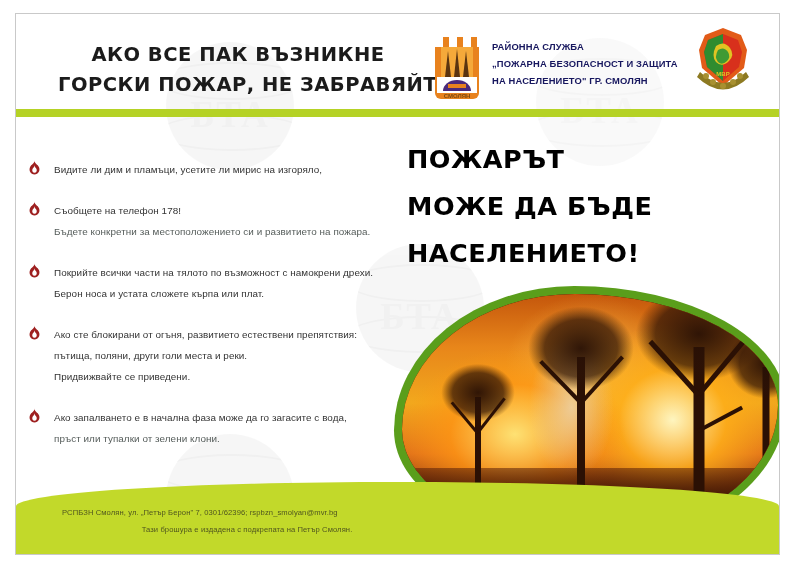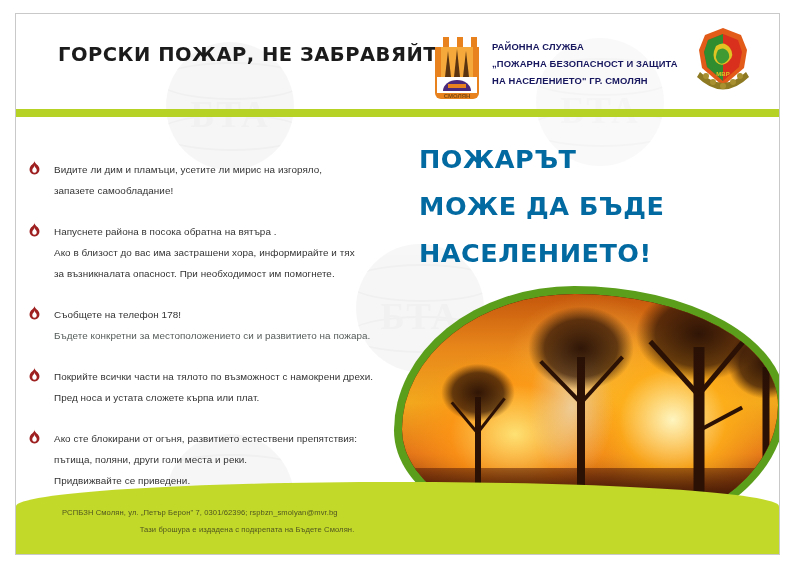--- a/index.html
+++ b/index.html
@@ -59,22 +59,22 @@
   .li{position:relative;padding-left:28px;margin-bottom:20px;}
   .li .flame{position:absolute;left:2px;top:1px;width:13px;height:15px;}
   .li p{
     margin:0;color:#333333;font-size:9.9px;line-height:21px;
     letter-spacing:.05px;white-space:nowrap;
   }
   .li p.dim{color:#555c5a;}
 
   
   #headline-right{
-    position:absolute;left:403px;top:122px;width:350px;
-    color:#0369a1;font-family:"DejaVu Sans","Liberation Sans",sans-serif;
+    position:absolute;left:391px;top:122px;width:350px;
+    color:#000000;font-family:"DejaVu Sans","Liberation Sans",sans-serif;
     font-weight:bold;font-size:25.5px;line-height:47px;letter-spacing:.5px;
   }
 
   
   #photo-wrap{
     position:absolute;left:378px;top:272px;width:392px;height:258px;
   }
   #photo-border{
     position:absolute;inset:0;background:#5a9e1b;
     border-radius:46% 54% 50% 50% / 56% 46% 54% 44%;
@@ -145,20 +145,21 @@
     <div class="bta">БТА</div>
   </div>
   <div class="wm" style="left:520px;top:24px;opacity:.35;">
     <div class="globe"></div>
     <div class="bta">БТА</div>
   </div>
 
   <div id="header">
 
     <div id="headline-left">
+      <div class="l1">АКО ВСЕ ПАК ВЪЗНИКНЕ</div>
       <div class="l2">ГОРСКИ ПОЖАР, НЕ ЗАБРАВЯЙТЕ:</div>
     </div>
 
     <svg id="logo-smolyan" viewBox="0 0 56 72">
       <path d="M6 8 h44 v56 a6 6 0 0 1-6 6 H12 a6 6 0 0 1-6-6 Z" fill="#e8821e"></path>
       <path d="M6 8 h8 v10 h-8z M20 8 h8 v10 h-8z M34 8 h8 v10 h-8z M48 8 h2 v10 h-2z" fill="#ffffff"></path>
       <rect x="12" y="18" width="32" height="30" fill="#f5a93a"></rect>
       <path d="M16 48 L19 22 L22 48 Z" fill="#5a3410"></path>
       <path d="M25 48 L28 20 L31 48 Z" fill="#5a3410"></path>
       <path d="M34 48 L37 22 L40 48 Z" fill="#5a3410"></path>
@@ -195,49 +196,39 @@
   <div id="green-rule"></div>
 
   <div id="list">
 
     <div class="li">
       <svg class="flame" viewBox="0 0 13 15">
         <path d="M6.5 0.6 C6.5 4 3.2 4.4 2 7.2 C0.6 10.4 2.6 14.4 6.5 14.4 C10.4 14.4 12.4 10.4 11 7.2 C9.8 4.4 6.5 4 6.5 0.6 Z" fill="#9e2020"></path>
         <path d="M6.5 5.2 C6.5 7.3 4.9 7.6 4.4 9.2 C3.8 11.1 4.9 12.8 6.5 12.8 C8.1 12.8 9.2 11.1 8.6 9.2 C8.1 7.6 6.5 7.3 6.5 5.2 Z" fill="#ffffff"></path>
       </svg>
       <p>Видите ли дим и пламъци, усетите ли мирис на изгоряло,</p>
-      <p>запазете самообладание!</p>
-    </div>
-
-    <div class="li">
-      <svg class="flame" viewBox="0 0 13 15">
-        <path d="M6.5 0.6 C6.5 4 3.2 4.4 2 7.2 C0.6 10.4 2.6 14.4 6.5 14.4 C10.4 14.4 12.4 10.4 11 7.2 C9.8 4.4 6.5 4 6.5 0.6 Z" fill="#9e2020"></path>
-        <path d="M6.5 5.2 C6.5 7.3 4.9 7.6 4.4 9.2 C3.8 11.1 4.9 12.8 6.5 12.8 C8.1 12.8 9.2 11.1 8.6 9.2 C8.1 7.6 6.5 7.3 6.5 5.2 Z" fill="#ffffff"></path>
-      </svg>
-      <p>Напуснете района в посока обратна на вятъра .</p>
-      <p>Ако в близост до вас има застрашени хора, информирайте и тях</p>
-      <p>за възникналата опасност. При необходимост им помогнете.</p>
-    </div>
+    </div>
+
 
     <div class="li">
       <svg class="flame" viewBox="0 0 13 15">
         <path d="M6.5 0.6 C6.5 4 3.2 4.4 2 7.2 C0.6 10.4 2.6 14.4 6.5 14.4 C10.4 14.4 12.4 10.4 11 7.2 C9.8 4.4 6.5 4 6.5 0.6 Z" fill="#9e2020"></path>
         <path d="M6.5 5.2 C6.5 7.3 4.9 7.6 4.4 9.2 C3.8 11.1 4.9 12.8 6.5 12.8 C8.1 12.8 9.2 11.1 8.6 9.2 C8.1 7.6 6.5 7.3 6.5 5.2 Z" fill="#ffffff"></path>
       </svg>
       <p>Съобщете на телефон 178!</p>
       <p class="dim">Бъдете конкретни за местоположението си и развитието на пожара.</p>
     </div>
 
     <div class="li">
       <svg class="flame" viewBox="0 0 13 15">
         <path d="M6.5 0.6 C6.5 4 3.2 4.4 2 7.2 C0.6 10.4 2.6 14.4 6.5 14.4 C10.4 14.4 12.4 10.4 11 7.2 C9.8 4.4 6.5 4 6.5 0.6 Z" fill="#9e2020"></path>
         <path d="M6.5 5.2 C6.5 7.3 4.9 7.6 4.4 9.2 C3.8 11.1 4.9 12.8 6.5 12.8 C8.1 12.8 9.2 11.1 8.6 9.2 C8.1 7.6 6.5 7.3 6.5 5.2 Z" fill="#ffffff"></path>
       </svg>
       <p>Покрийте всички части на тялото по възможност с намокрени дрехи.</p>
-      <p>Пред носа и устата сложете кърпа или плат.</p>
+      <p>Берон носа и устата сложете кърпа или плат.</p>
     </div>
 
     <div class="li">
       <svg class="flame" viewBox="0 0 13 15">
         <path d="M6.5 0.6 C6.5 4 3.2 4.4 2 7.2 C0.6 10.4 2.6 14.4 6.5 14.4 C10.4 14.4 12.4 10.4 11 7.2 C9.8 4.4 6.5 4 6.5 0.6 Z" fill="#9e2020"></path>
         <path d="M6.5 5.2 C6.5 7.3 4.9 7.6 4.4 9.2 C3.8 11.1 4.9 12.8 6.5 12.8 C8.1 12.8 9.2 11.1 8.6 9.2 C8.1 7.6 6.5 7.3 6.5 5.2 Z" fill="#ffffff"></path>
       </svg>
       <p>Ако сте блокирани от огъня, развитието естествени препятствия:</p>
       <p>пътища, поляни, други голи места и реки.</p>
       <p>Придвижвайте се приведени.</p>
@@ -292,17 +283,17 @@
       <div class="tree" style="left:84%;width:96px;height:190px;">
         <div class="trunk" style="width:7px;height:140px;"></div>
         <div class="canopy" style="width:96px;height:88px;bottom:104px;"></div>
       </div>
     </div>
   </div>
 
   <div id="footer">
     <div id="footer-text">
       <span>РСПБЗН Смолян, ул. „Петър Берон" 7, 0301/62396; rspbzn_smolyan@mvr.bg</span>
-      <span class="l2">Тази брошура е издадена с подкрепата на Бъдете Смолян.</span>
+      <span class="l2">Тази брошура е издадена с подкрепата на Петър Смолян.</span>
     </div>
   </div>
 
 </div>
 
 </body></html>

